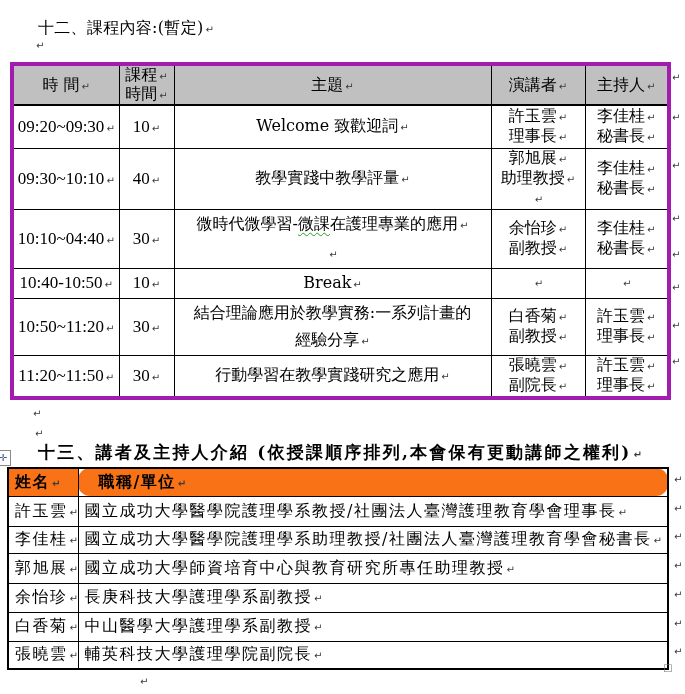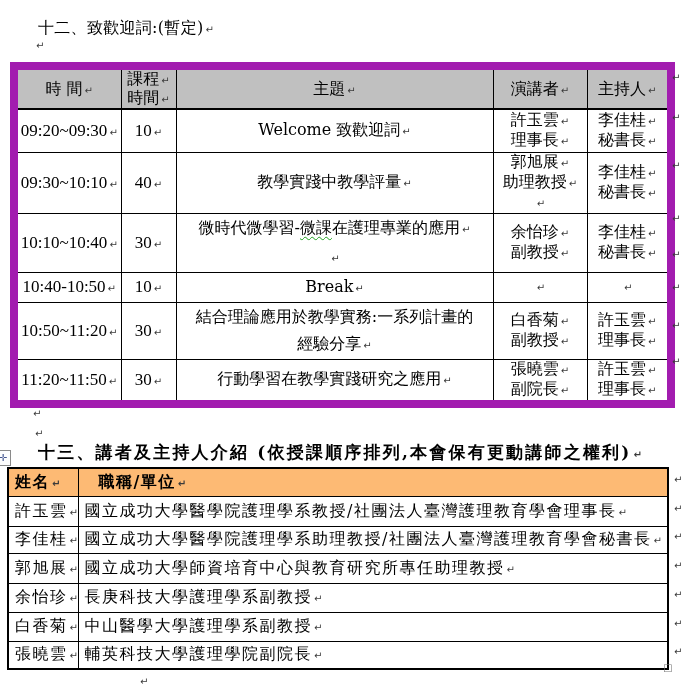--- a/index.html
+++ b/index.html
@@ -25,48 +25,48 @@
   .t2pm0{top:474px;}.t2pm1{top:503px;}.t2pm2{top:531px;}.t2pm3{top:560px;}
   .t2pm4{top:589px;}.t2pm5{top:618px;}.t2pm6{top:646px;}
   .endsq{position:absolute;left:663px;top:662px;font-size:10px;color:#777;
          font-family:"DejaVu Sans","Liberation Sans",sans-serif;}
   .anchor{position:absolute;left:-5px;top:450px;width:14px;height:14px;border:1px solid #8a8a8a;
           background:#fdfdfd;color:#44568f;font-size:10px;line-height:13px;text-align:center;
           font-family:"DejaVu Sans","Liberation Sans",sans-serif;}
 
   
   table{border-collapse:collapse;table-layout:fixed;}
-  .t1{position:absolute;left:10px;top:62px;width:657px;border:8px solid #a21caf;font-size:16px;}
+  .t1{position:absolute;left:10px;top:62px;width:657px;border:4px solid #a21caf;font-size:16px;}
   .t1 th,.t1 td{border:1px solid #000;padding:0;text-align:center;vertical-align:middle;overflow:hidden;}
   .t1 tr.hdr th{background:#c0c0c0;font-weight:normal;border-bottom:2px solid #000;line-height:17px;}
   .t1 .h0{height:37px;}.t1 .h1{height:43px;margin-left:43px;}.t1 .h2{height:56px;}.t1 .h3{height:43px;}
   .t1 .h4{height:29px;}.t1 .h5{height:38px;}.t1 .h6{height:39px;}.t1 .h7{height:31px;}
   .t1 td.time,.t1 td.dur{font-family:"Liberation Serif","DejaVu Serif",serif;font-size:17px;white-space:nowrap;}
   .t1 td.topic{line-height:27px;}
   .t1 td.who{line-height:18px;}
   .wavy{text-decoration:underline;text-decoration-style:wavy;text-decoration-color:#1fa01f;
         text-decoration-thickness:1px;text-underline-offset:3px;}
 
   
   .t2{position:absolute;left:7px;top:467px;width:660px;border:2px solid #000;
       font-size:16px;letter-spacing:1.5px;}
   .t2 th,.t2 td{border:1px solid #000;padding:0 0 0 6px;text-align:left;vertical-align:middle;
       overflow:hidden;white-space:nowrap;}
-  .t2 tr.hdr th{background:#fdba74;font-weight:bold;}
-  .t2 th.aff{padding-left:20px;}
+  .t2 tr.hdr th{background:#f97316;font-weight:bold;}
+  .t2 th.aff{padding-left:20px;border-radius:12px;}
   .t2 .g0{height:28px;}.t2 .g1{height:30px;}.t2 .g2{height:27px;}.t2 .g3{height:30px;}
   .t2 .g4{height:29px;}.t2 .g5{height:29px;}.t2 .g6{height:28px;}
 </style>
 </head>
 <body>
 
 <div class="page">
 
   <div class="title1">
-    <span>十二、致歡迎詞:(暫定)</span><span class="pm">↵</span>
+    <span>十二、課程內容:(暫定)</span><span class="pm">↵</span>
   </div>
   <span class="apm pm-b">↵</span>
 
   <table class="t1">
     <colgroup>
       <col style="width:107px">
         <col style="width:55px">
         <col style="width:317px">
         <col style="width:94px">
         <col style="width:84px">
@@ -103,21 +103,21 @@
             <div><span>助理教授</span><span class="pm">↵</span></div>
             <div><span class="pm">↵</span></div>
           </td>
       <td class="who">
             <div><span>李佳桂</span><span class="pm">↵</span></div>
             <div><span>秘書長</span><span class="pm">↵</span></div>
           </td>
     </tr>
 
     <tr class="h3">
-      <td class="time"><span>10:10~10:40</span><span class="pm">↵</span></td>
+      <td class="time"><span>10:10~04:40</span><span class="pm">↵</span></td>
       <td class="dur"><span>30</span><span class="pm">↵</span></td>
       <td class="topic">
             <div><span>微時代微學習-</span><span class="wavy">微課</span><span>在護理專業的應用</span><span class="pm">↵</span></div>
             <div><span class="pm">↵</span></div>
           </td>
       <td class="who">
             <div><span>余怡珍</span><span class="pm">↵</span></div>
             <div><span>副教授</span><span class="pm">↵</span></div>
           </td>
       <td class="who">

